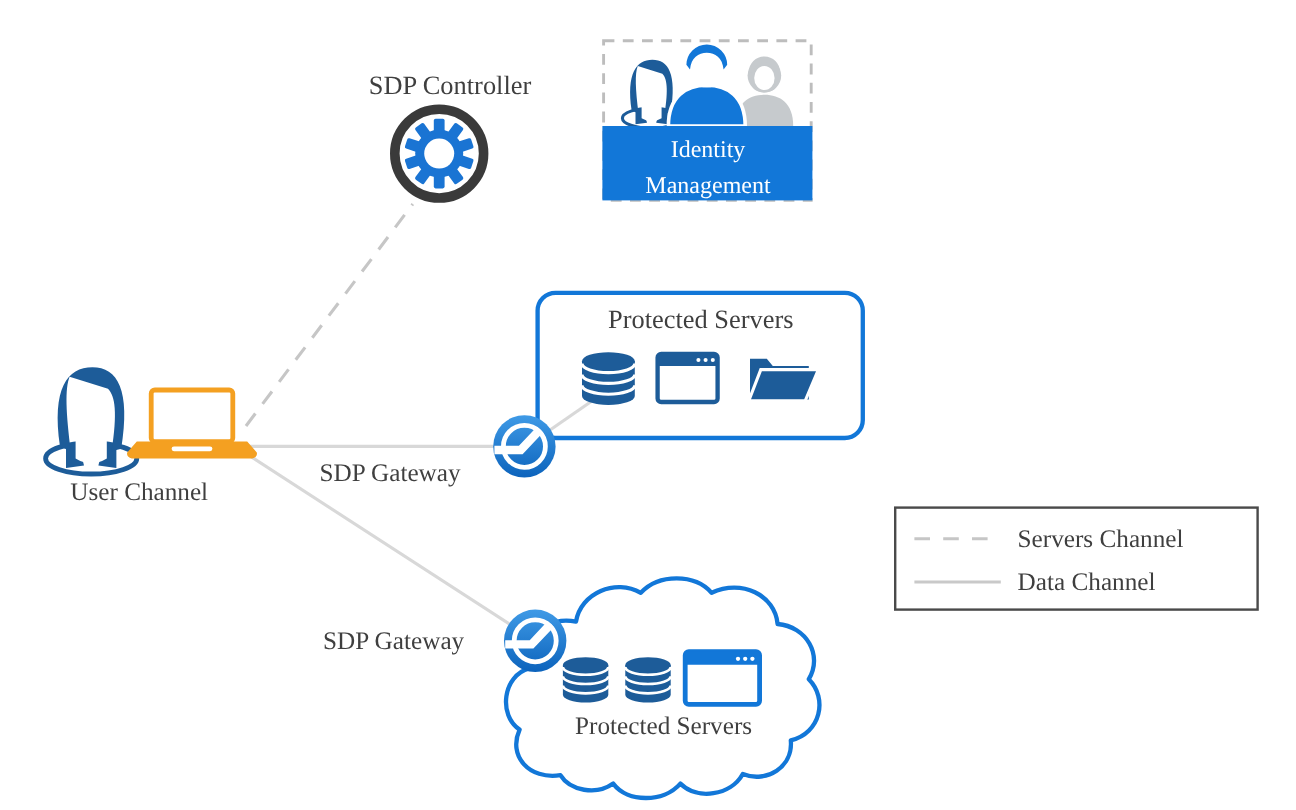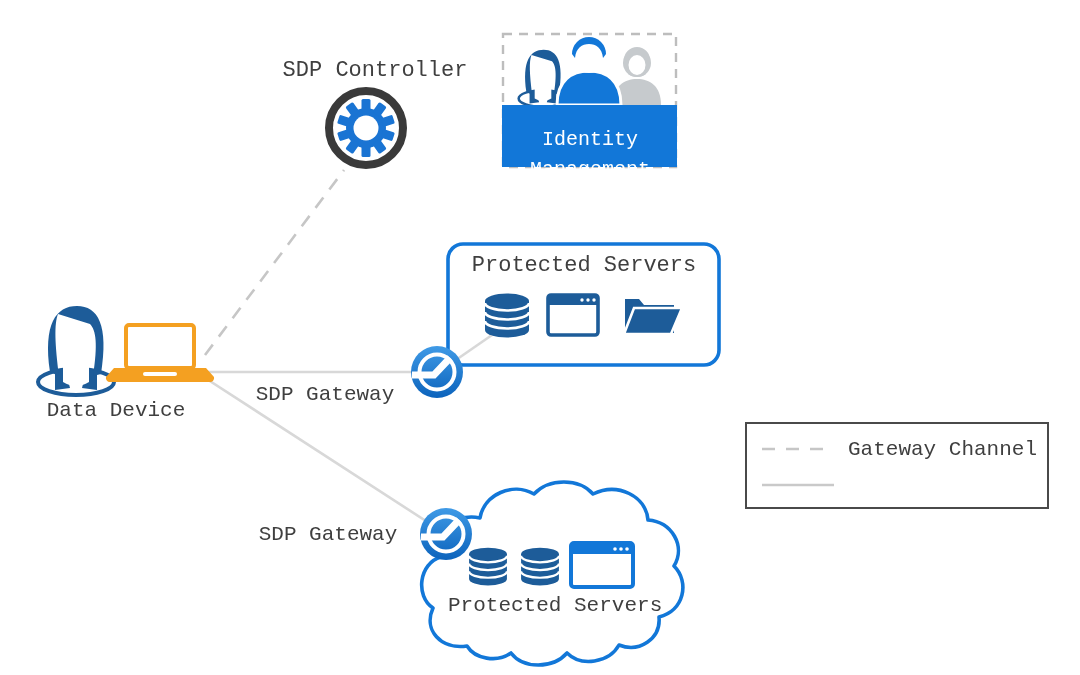--- a/index.html
+++ b/index.html
@@ -1,18 +1,18 @@
 <!DOCTYPE html>
 <html><head>
 <meta charset="utf-8">
 <style>
   html,body{margin:0;padding:0;background:#ffffff;}
   .canvas{
     position:relative;width:1080px;height:675px;background:#ffffff;
-    font-family:Liberation Mono, monospace;overflow:hidden;
+    font-family:Liberation Serif, serif;overflow:hidden;
   }
   .canvas svg.layer{position:absolute;left:0;top:0;}
   .lbl{
     position:absolute;color:#3f3f3f;font-size:21px;line-height:1.3;
     white-space:nowrap;
   }
   .lbl.center{text-align:center;}
   .lbl.right{text-align:center;}
   .identity-lbl{
     color:#ffffff;font-size:20px;line-height:1.5;text-align:center;
@@ -190,26 +190,27 @@
 
     <g>
       <rect x="746" y="423" width="302" height="85" fill="#ffffff" stroke="#4a4a4a" stroke-width="2"></rect>
       <line x1="762" y1="449" x2="834" y2="449" stroke="#c6c6c6" stroke-width="2.6" stroke-dasharray="13 11"></line>
       <line x1="762" y1="485" x2="834" y2="485" stroke="#c9c9c9" stroke-width="2.6"></line>
     </g>
   </svg>
 
   <div class="lbl center controller-lbl" style="left:280px;top:57px;width:190px;">SDP Controller</div>
 
-  <div class="identity-lbl" style="position:absolute;left:505px;top:110px;width:170px;margin-top:15px;">Identity Management</div>
+  <div class="identity-lbl" style="position:absolute;left:505px;top:110px;width:170px;">Identity Management</div>
 
   <div class="lbl center psbox-lbl" style="left:458px;top:252px;width:252px;">Protected Servers</div>
 
-  <div class="lbl center" style="left:30px;top:397px;width:172px;">Data Device</div>
+  <div class="lbl center" style="left:30px;top:397px;width:172px;">User Channel</div>
 
   <div class="lbl right" style="left:245px;top:381px;width:160px;">SDP Gateway</div>
   <div class="lbl right" style="left:248px;top:521px;width:160px;">SDP Gateway</div>
 
   <div class="lbl center" style="left:448px;top:592px;width:210px;">Protected Servers</div>
 
-  <div class="lbl" style="left:848px;top:436px;">Gateway Channel</div>
+  <div class="lbl" style="left:848px;top:436px;">Servers Channel</div>
+  <div class="lbl" style="left:848px;top:472px;">Data Channel</div>
 
 </div>
 
 </body></html>

